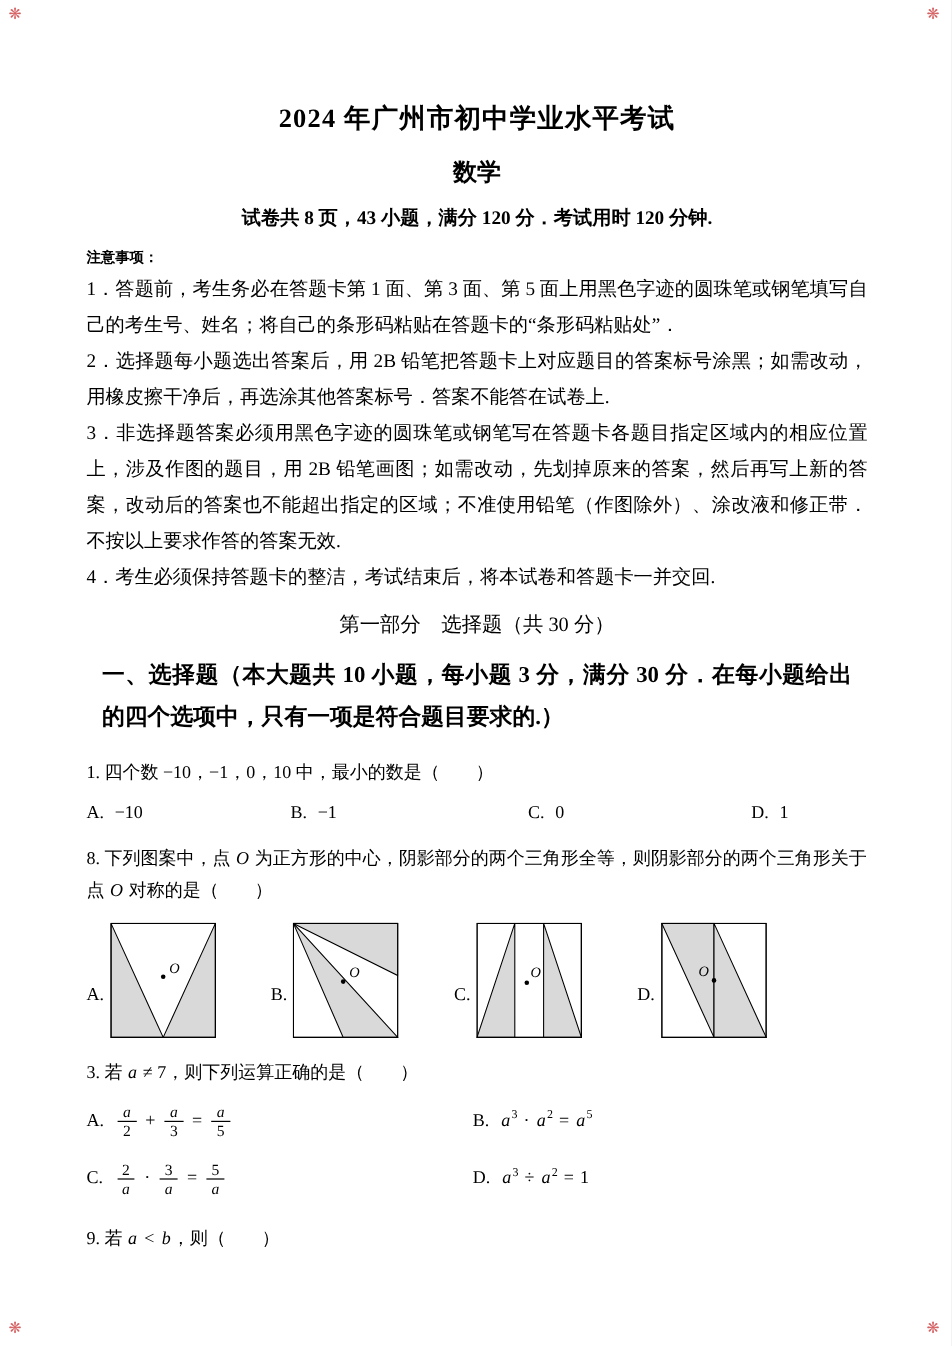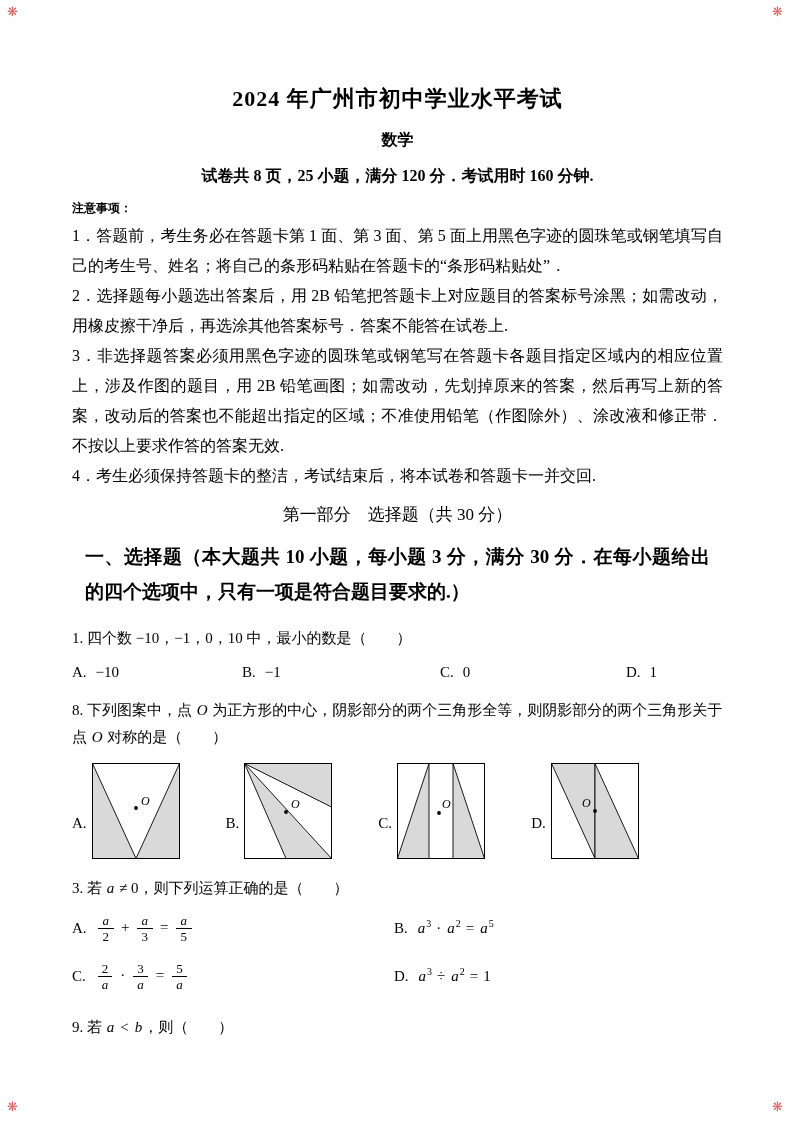--- a/index.html
+++ b/index.html
@@ -5,21 +5,21 @@
   html,body{margin:0;padding:0;background:#e9e9e9;}
   body{font-family:"Liberation Serif","DejaVu Serif",serif;color:#000;}
   .page{position:relative;width:793px;height:1122px;margin:0 auto;background:#fff;overflow:hidden;box-sizing:border-box;}
   .wm{position:absolute;font-size:13px;line-height:1;opacity:.85;}
   .wm-tl{left:7px;top:5px;}
   .wm-tr{right:10px;top:5px;}
   .wm-bl{left:7px;bottom:9px;}
   .wm-br{right:10px;bottom:9px;}
   .content{padding:84px 70px 0 72px;}
   .title{font-size:22px;font-weight:bold;text-align:center;margin:0 0 16px;letter-spacing:1px;}
-  .subject{font-size:16px;font-weight:bold;text-align:center;margin:0 0 15px;font-family:Liberation Mono, monospace;}
+  .subject{font-size:20px;font-weight:bold;text-align:center;margin:0 0 15px;font-family:Liberation Mono, monospace;}
   .exam-info{font-size:16px;font-weight:bold;text-align:center;margin:0 0 10px;}
   .notice-heading{font-size:12px;font-weight:bold;margin:0 0 2px;line-height:1.87;}
   .notice{font-size:16px;font-weight:normal;margin:0;line-height:1.87;text-align:justify;}
   .part-title{font-size:17px;font-weight:normal;text-align:center;margin:12px 0 6px;}
   .intro{font-size:19px;font-weight:bold;line-height:1.85;margin:13px;text-align:justify;}
   .question{margin:0;}
   .stem{font-size:15px;line-height:1.8;margin:16px 0 6px;}
   .q1-options{display:grid;grid-template-columns:170px 198px 186px 1fr;font-size:15px;margin:12px 0 6px;}
   .opt-label{margin-right:9px;}
   .figs{display:flex;gap:46px;margin:12px 0 4px;}
@@ -41,21 +41,21 @@
 
 <div class="page">
   <span class="wm wm-tl" style="color: rgb(208, 72, 74);">❋</span>
   <span class="wm wm-tr" style="color: rgb(208, 72, 74);">❋</span>
   <span class="wm wm-bl" style="color: rgb(208, 72, 74);">❋</span>
   <span class="wm wm-br" style="color: rgb(208, 72, 74);">❋</span>
 
   <div class="content">
     <h1 class="title">2024 年广州市初中学业水平考试</h1>
     <div class="subject">数学</div>
-    <p class="exam-info">试卷共 8 页，25 小题，满分 120 分．考试用时 160 分钟.</p>
+    <p class="exam-info">试卷共 8 页，43 小题，满分 120 分．考试用时 120 分钟.</p>
 
     <p class="notice-heading">注意事项：</p>
     <p class="notice">1．答题前，考生务必在答题卡第 1 面、第 3 面、第 5 面上用黑色字迹的圆珠笔或钢笔填写自己的考生号、姓名；将自己的条形码粘贴在答题卡的“条形码粘贴处”．</p>
     <p class="notice">2．选择题每小题选出答案后，用 2B 铅笔把答题卡上对应题目的答案标号涂黑；如需改动，用橡皮擦干净后，再选涂其他答案标号．答案不能答在试卷上.</p>
     <p class="notice">3．非选择题答案必须用黑色字迹的圆珠笔或钢笔写在答题卡各题目指定区域内的相应位置上，涉及作图的题目，用 2B 铅笔画图；如需改动，先划掉原来的答案，然后再写上新的答案，改动后的答案也不能超出指定的区域；不准使用铅笔（作图除外）、涂改液和修正带．不按以上要求作答的答案无效.</p>
     <p class="notice">4．考生必须保持答题卡的整洁，考试结束后，将本试卷和答题卡一并交回.</p>
 
     <p class="part-title">第一部分　选择题（共 30 分）</p>
     <p class="intro">一、选择题（本大题共 10 小题，每小题 3 分，满分 30 分．在每小题给出的四个选项中，只有一项是符合题目要求的.）</p>
 
@@ -118,21 +118,21 @@
             <rect x="0.5" y="0.5" width="87" height="95" fill="none" stroke="#000"></rect>
             <circle cx="44" cy="48" r="1.9" fill="#000"></circle>
             <text x="31" y="44" font-size="12" font-style="italic">O</text>
           </svg>
         </div>
 
       </div>
     </div>
 
     <div class="question">
-      <p class="stem"><span>3. 若 </span><i>a</i><span> ≠ 0，则下列运算正确的是（　　）</span></p>
+      <p class="stem"><span>3. 若 </span><i>a</i><span> ≠ 7，则下列运算正确的是（　　）</span></p>
       <div class="q3-options">
         <div class="q3-opt">
             <span class="opt-label">A.</span>
             <span class="opt-math"><span class="frac">
                 <span class="fnum"><i>a</i></span>
                 <span class="fden">2</span>
               </span><span class="mop">+</span><span class="frac">
                 <span class="fnum"><i>a</i></span>
                 <span class="fden">3</span>
               </span><span class="mop">=</span><span class="frac">

